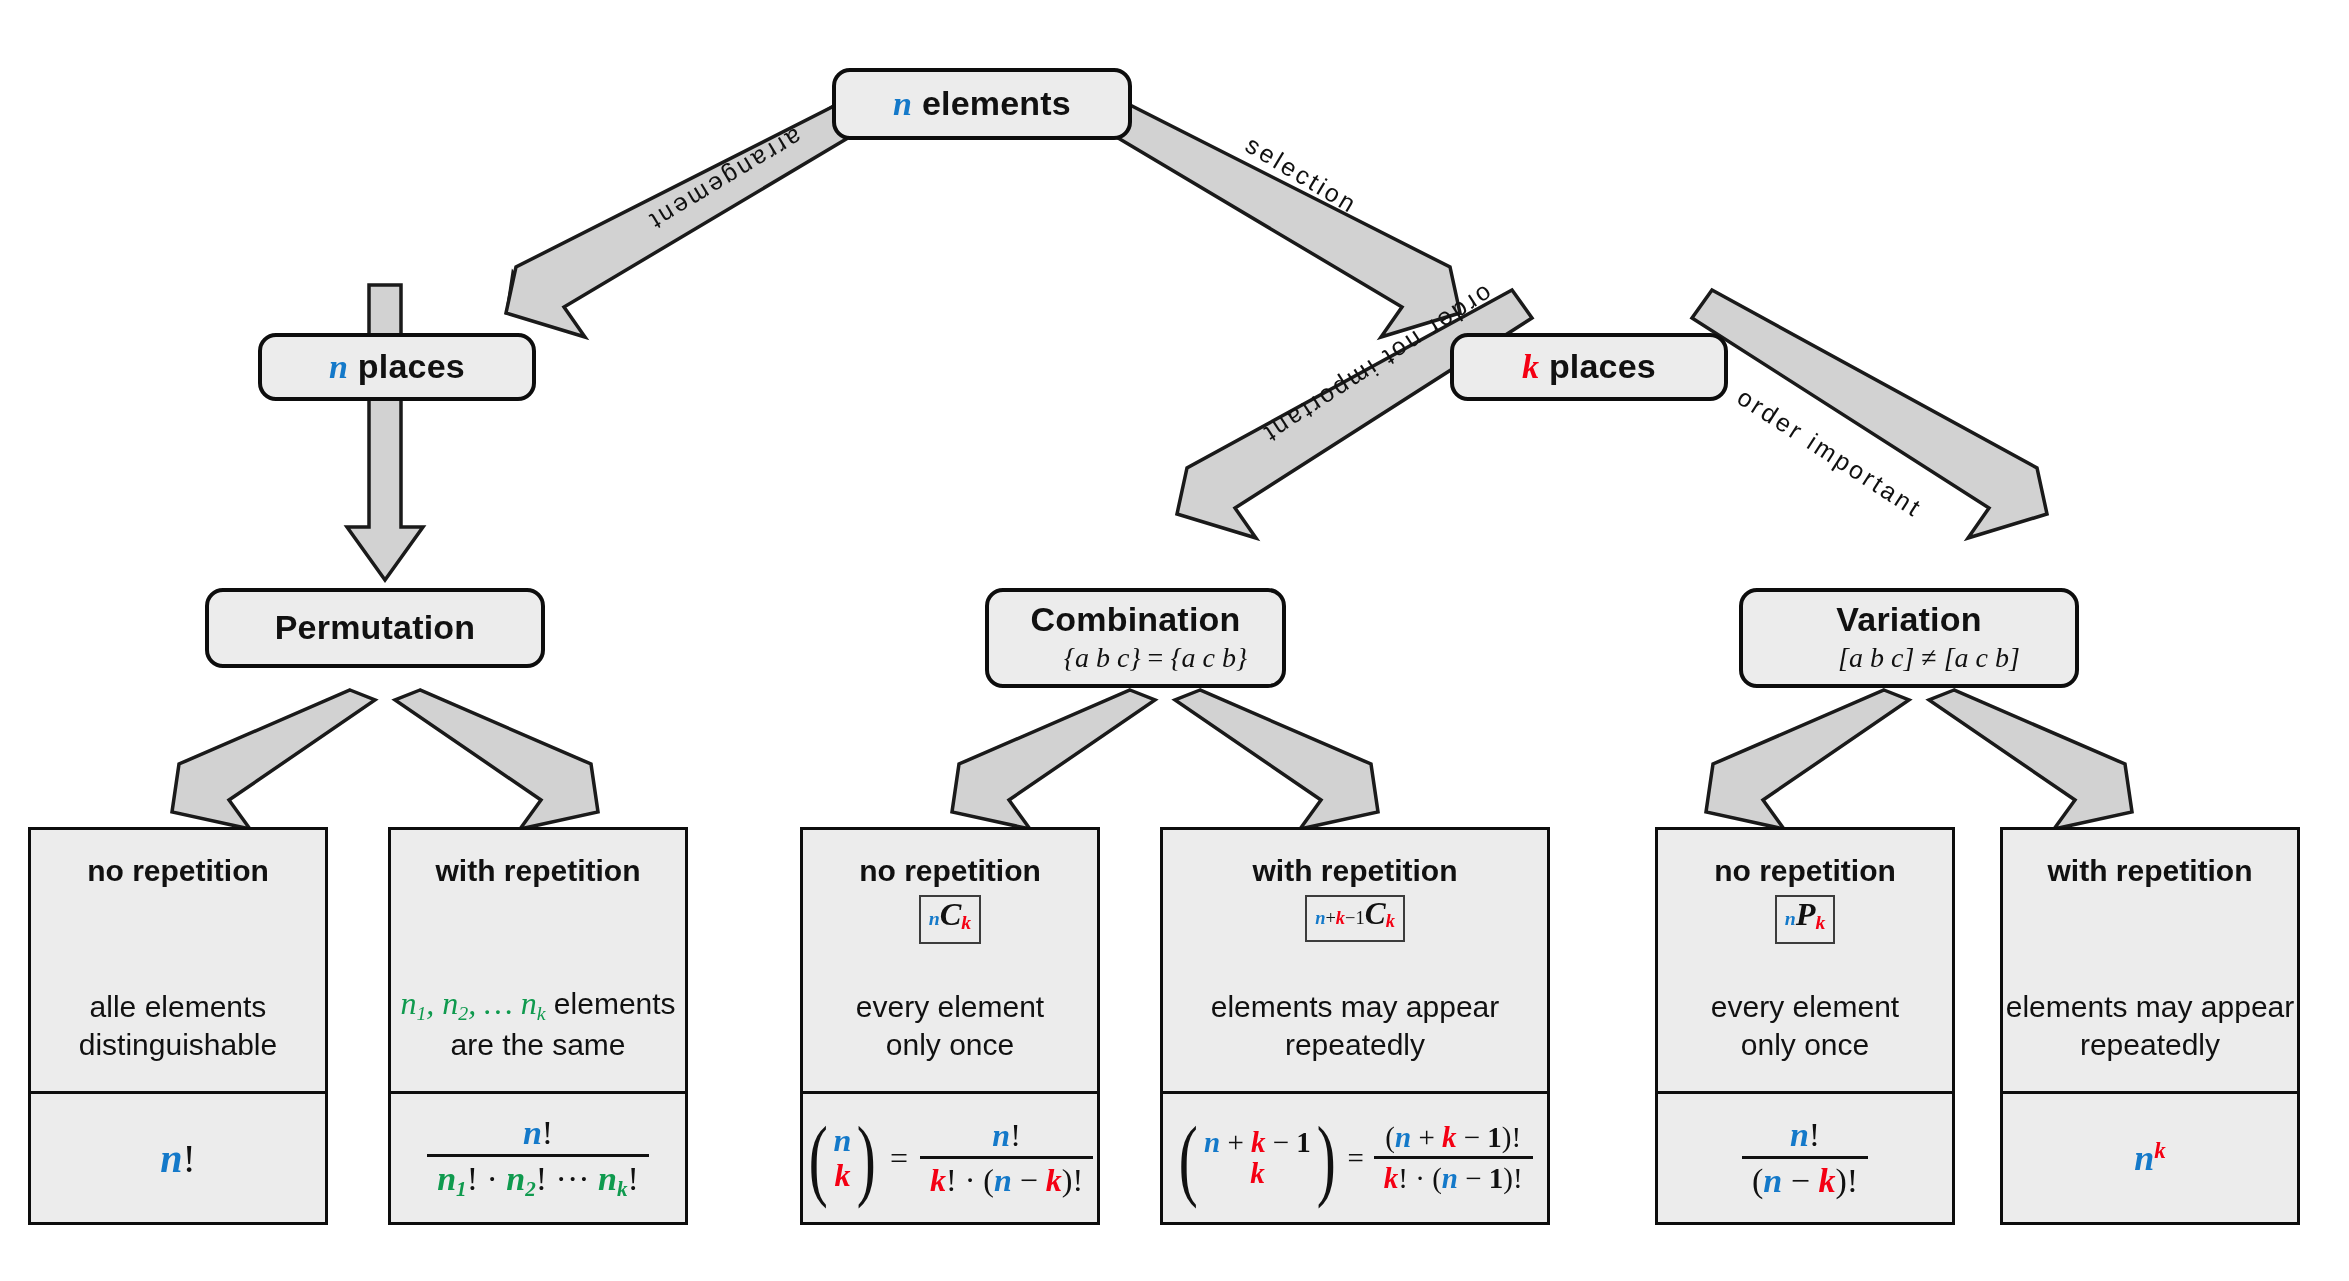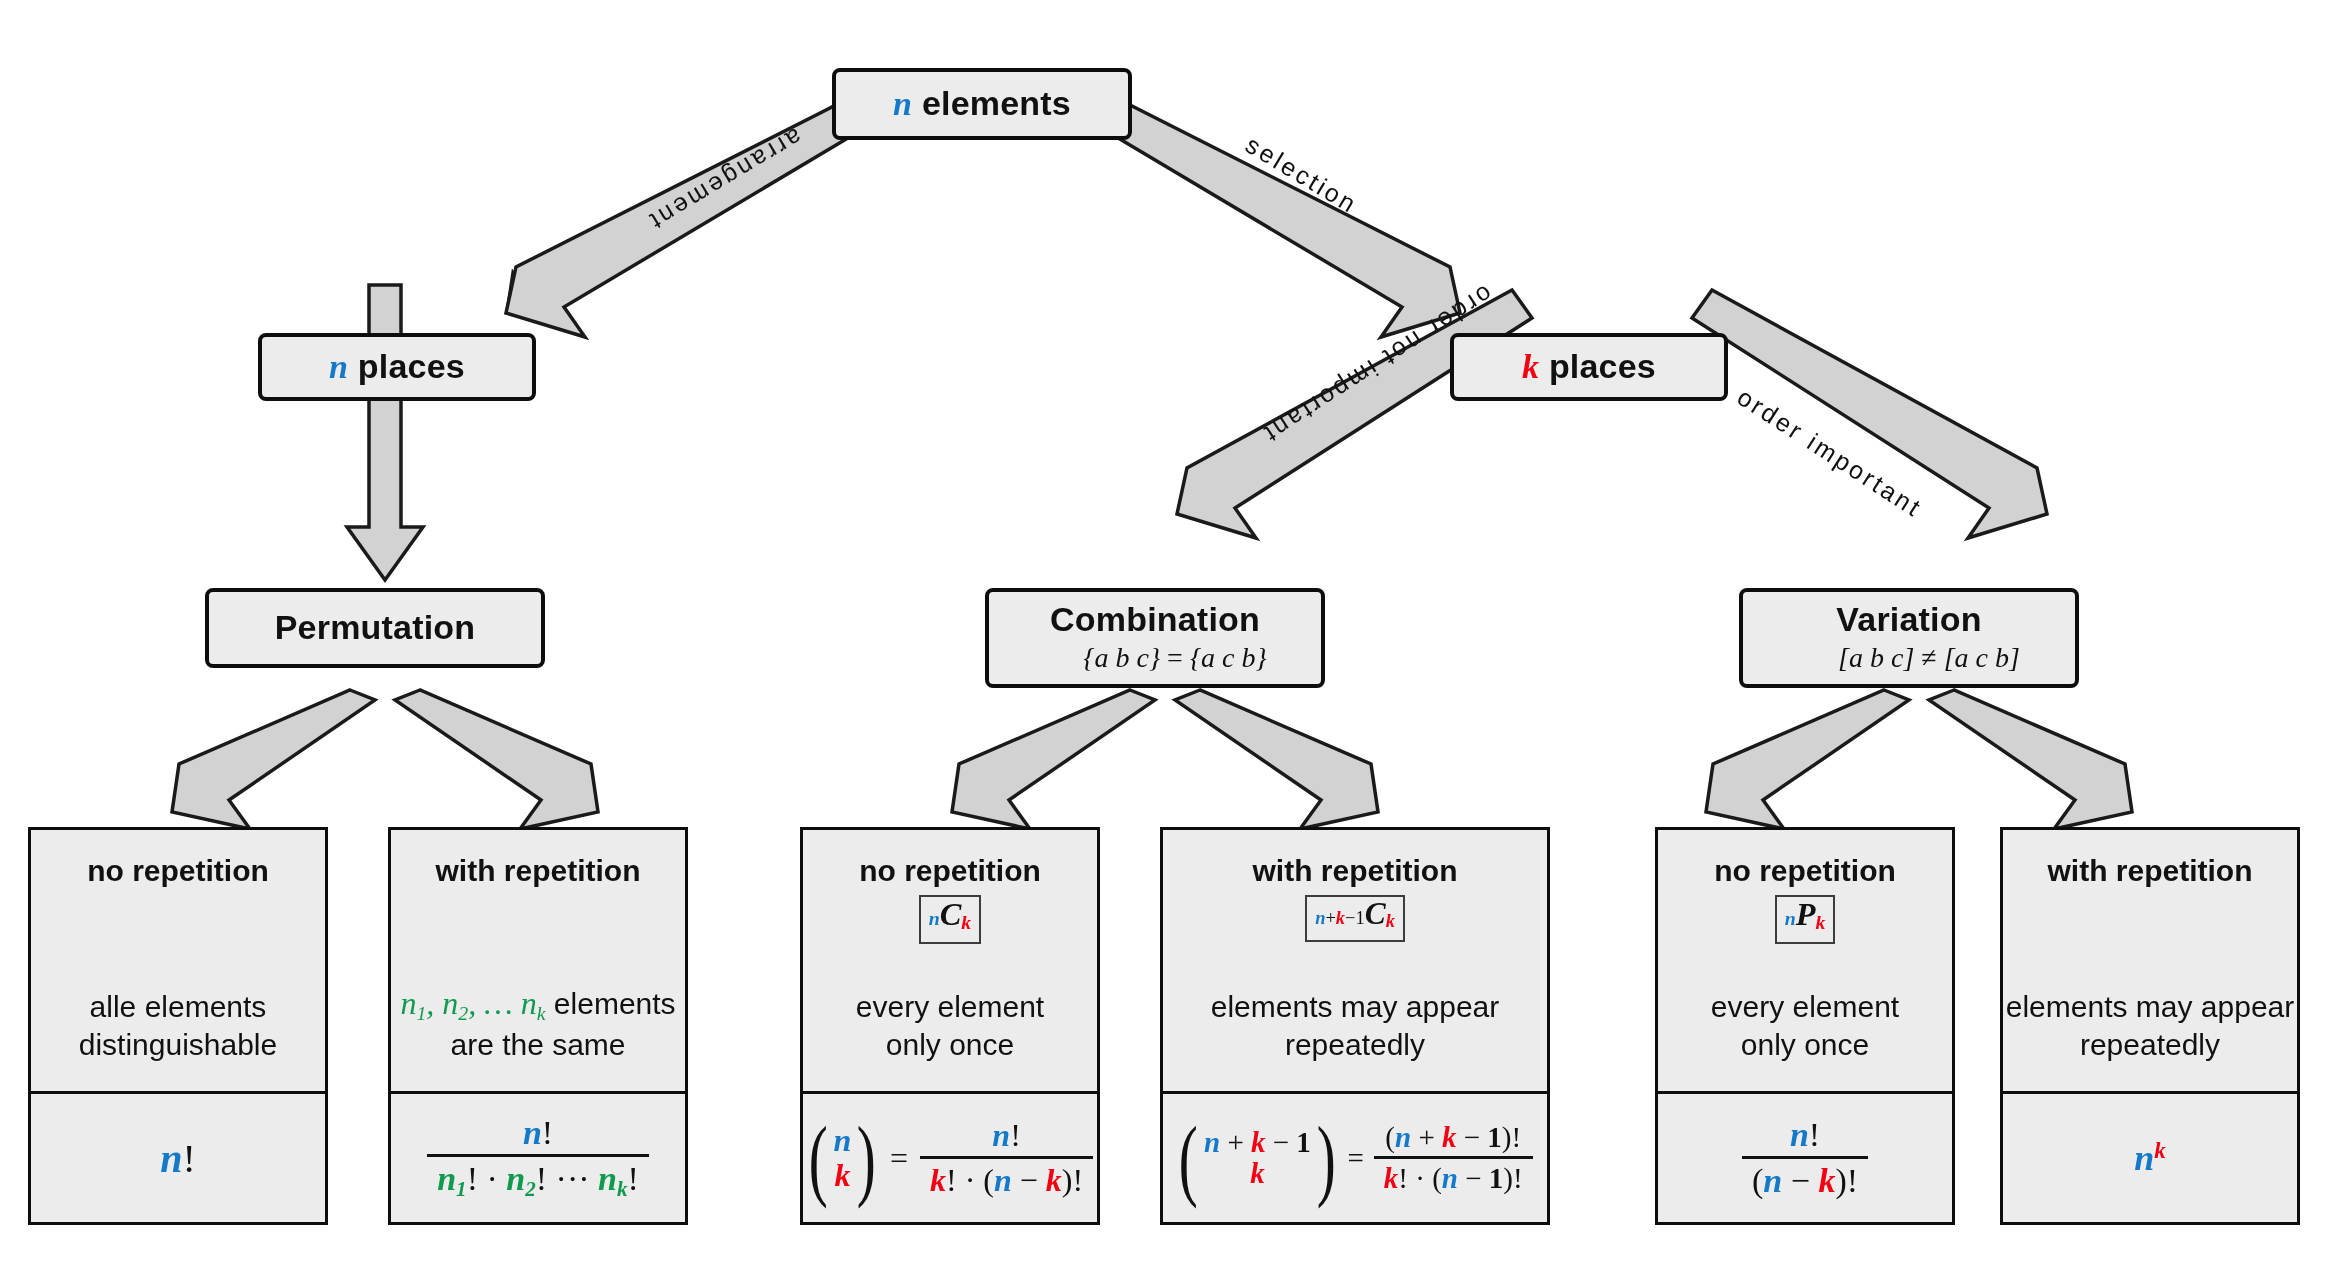--- a/index.html
+++ b/index.html
@@ -2,21 +2,21 @@
 <html><head>
 <meta charset="utf-8">
 <style>
   html,body{margin:0;padding:0;background:#ffffff;}
   body{width:2349px;height:1281px;position:relative;overflow:hidden;
        font-family:"Liberation Sans",sans-serif;color:#111;}
   #canvas{position:absolute;left:0;top:0;width:2349px;height:1281px;}
   svg.arrows{position:absolute;left:0;top:0;width:2349px;height:1281px;pointer-events:none;}
 
   
-  .node{position:absolute;background:#ececec;border:4px solid #0d0d0d;border-radius:8px;
+  .node{position:absolute;background:#ececec;border:4px solid #0d0d0d;border-radius:18px;
         display:flex;flex-direction:column;align-items:center;justify-content:center;
         box-sizing:border-box;z-index:5;}
   .node .title{font-size:34px;font-weight:bold;letter-spacing:.2px;line-height:1.05;white-space:nowrap;}
   .node .sub{font-size:28px;font-family:"Liberation Serif",serif;font-style:italic;margin-top:4px;white-space:nowrap;margin-left:40px;}
   .node .sub .up{font-style:normal;}
 
   
   .leaf{position:absolute;background:#ececec;border:3px solid #0d0d0d;box-sizing:border-box;z-index:5;
         display:flex;flex-direction:column;}
   .leaf .top{flex:1 1 auto;display:flex;flex-direction:column;align-items:center;
@@ -108,21 +108,21 @@
     <div class="title">
       <span class="mi rd">k</span>
       <span>places</span>
     </div>
   </div>
 
   <div class="node" style="left:205px;top:588px;width:340px;height:80px;">
     <div class="title">Permutation</div>
   </div>
 
-  <div class="node" style="left:985px;top:588px;width:340px;height:100px;">
+  <div class="node" style="left:985px;top:588px;width:301px;height:100px;">
     <div class="title">Combination</div>
     <div class="sub">
       <span>{a b c}</span>
       <span class="up">=</span>
       <span>{a c b}</span>
     </div>
   </div>
 
   <div class="node" style="left:1739px;top:588px;width:340px;height:100px;">
     <div class="title">Variation</div>

